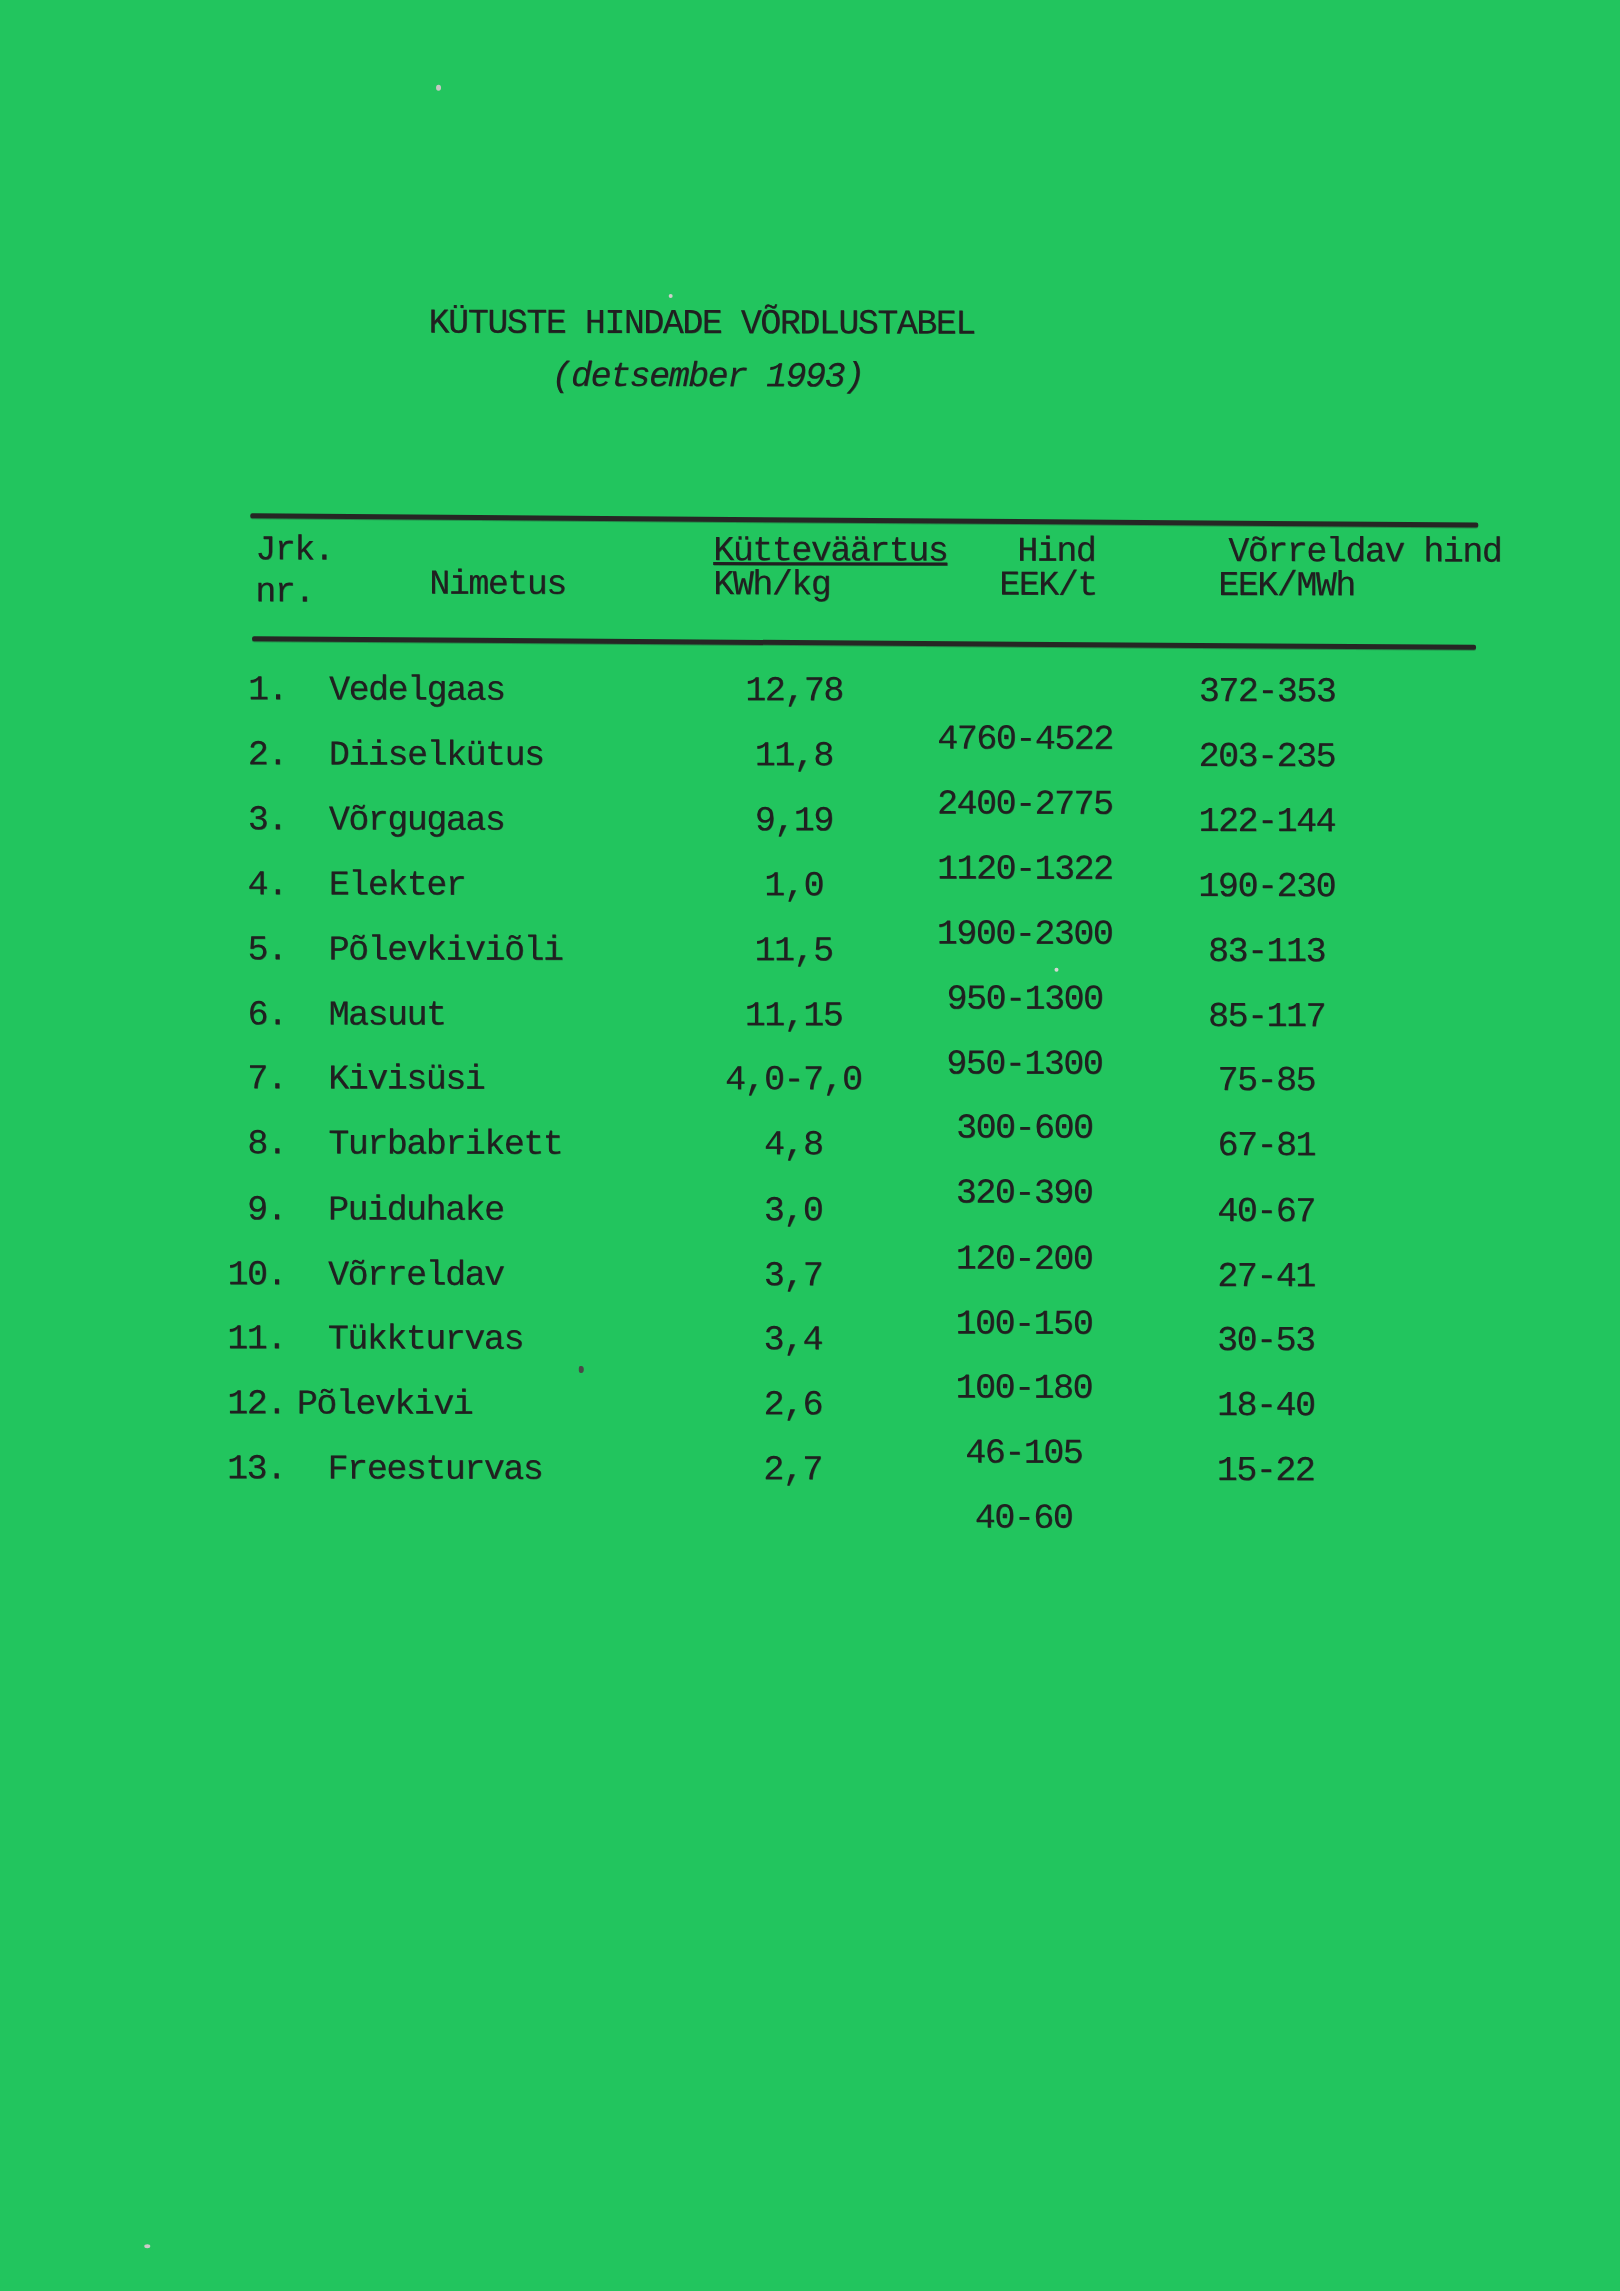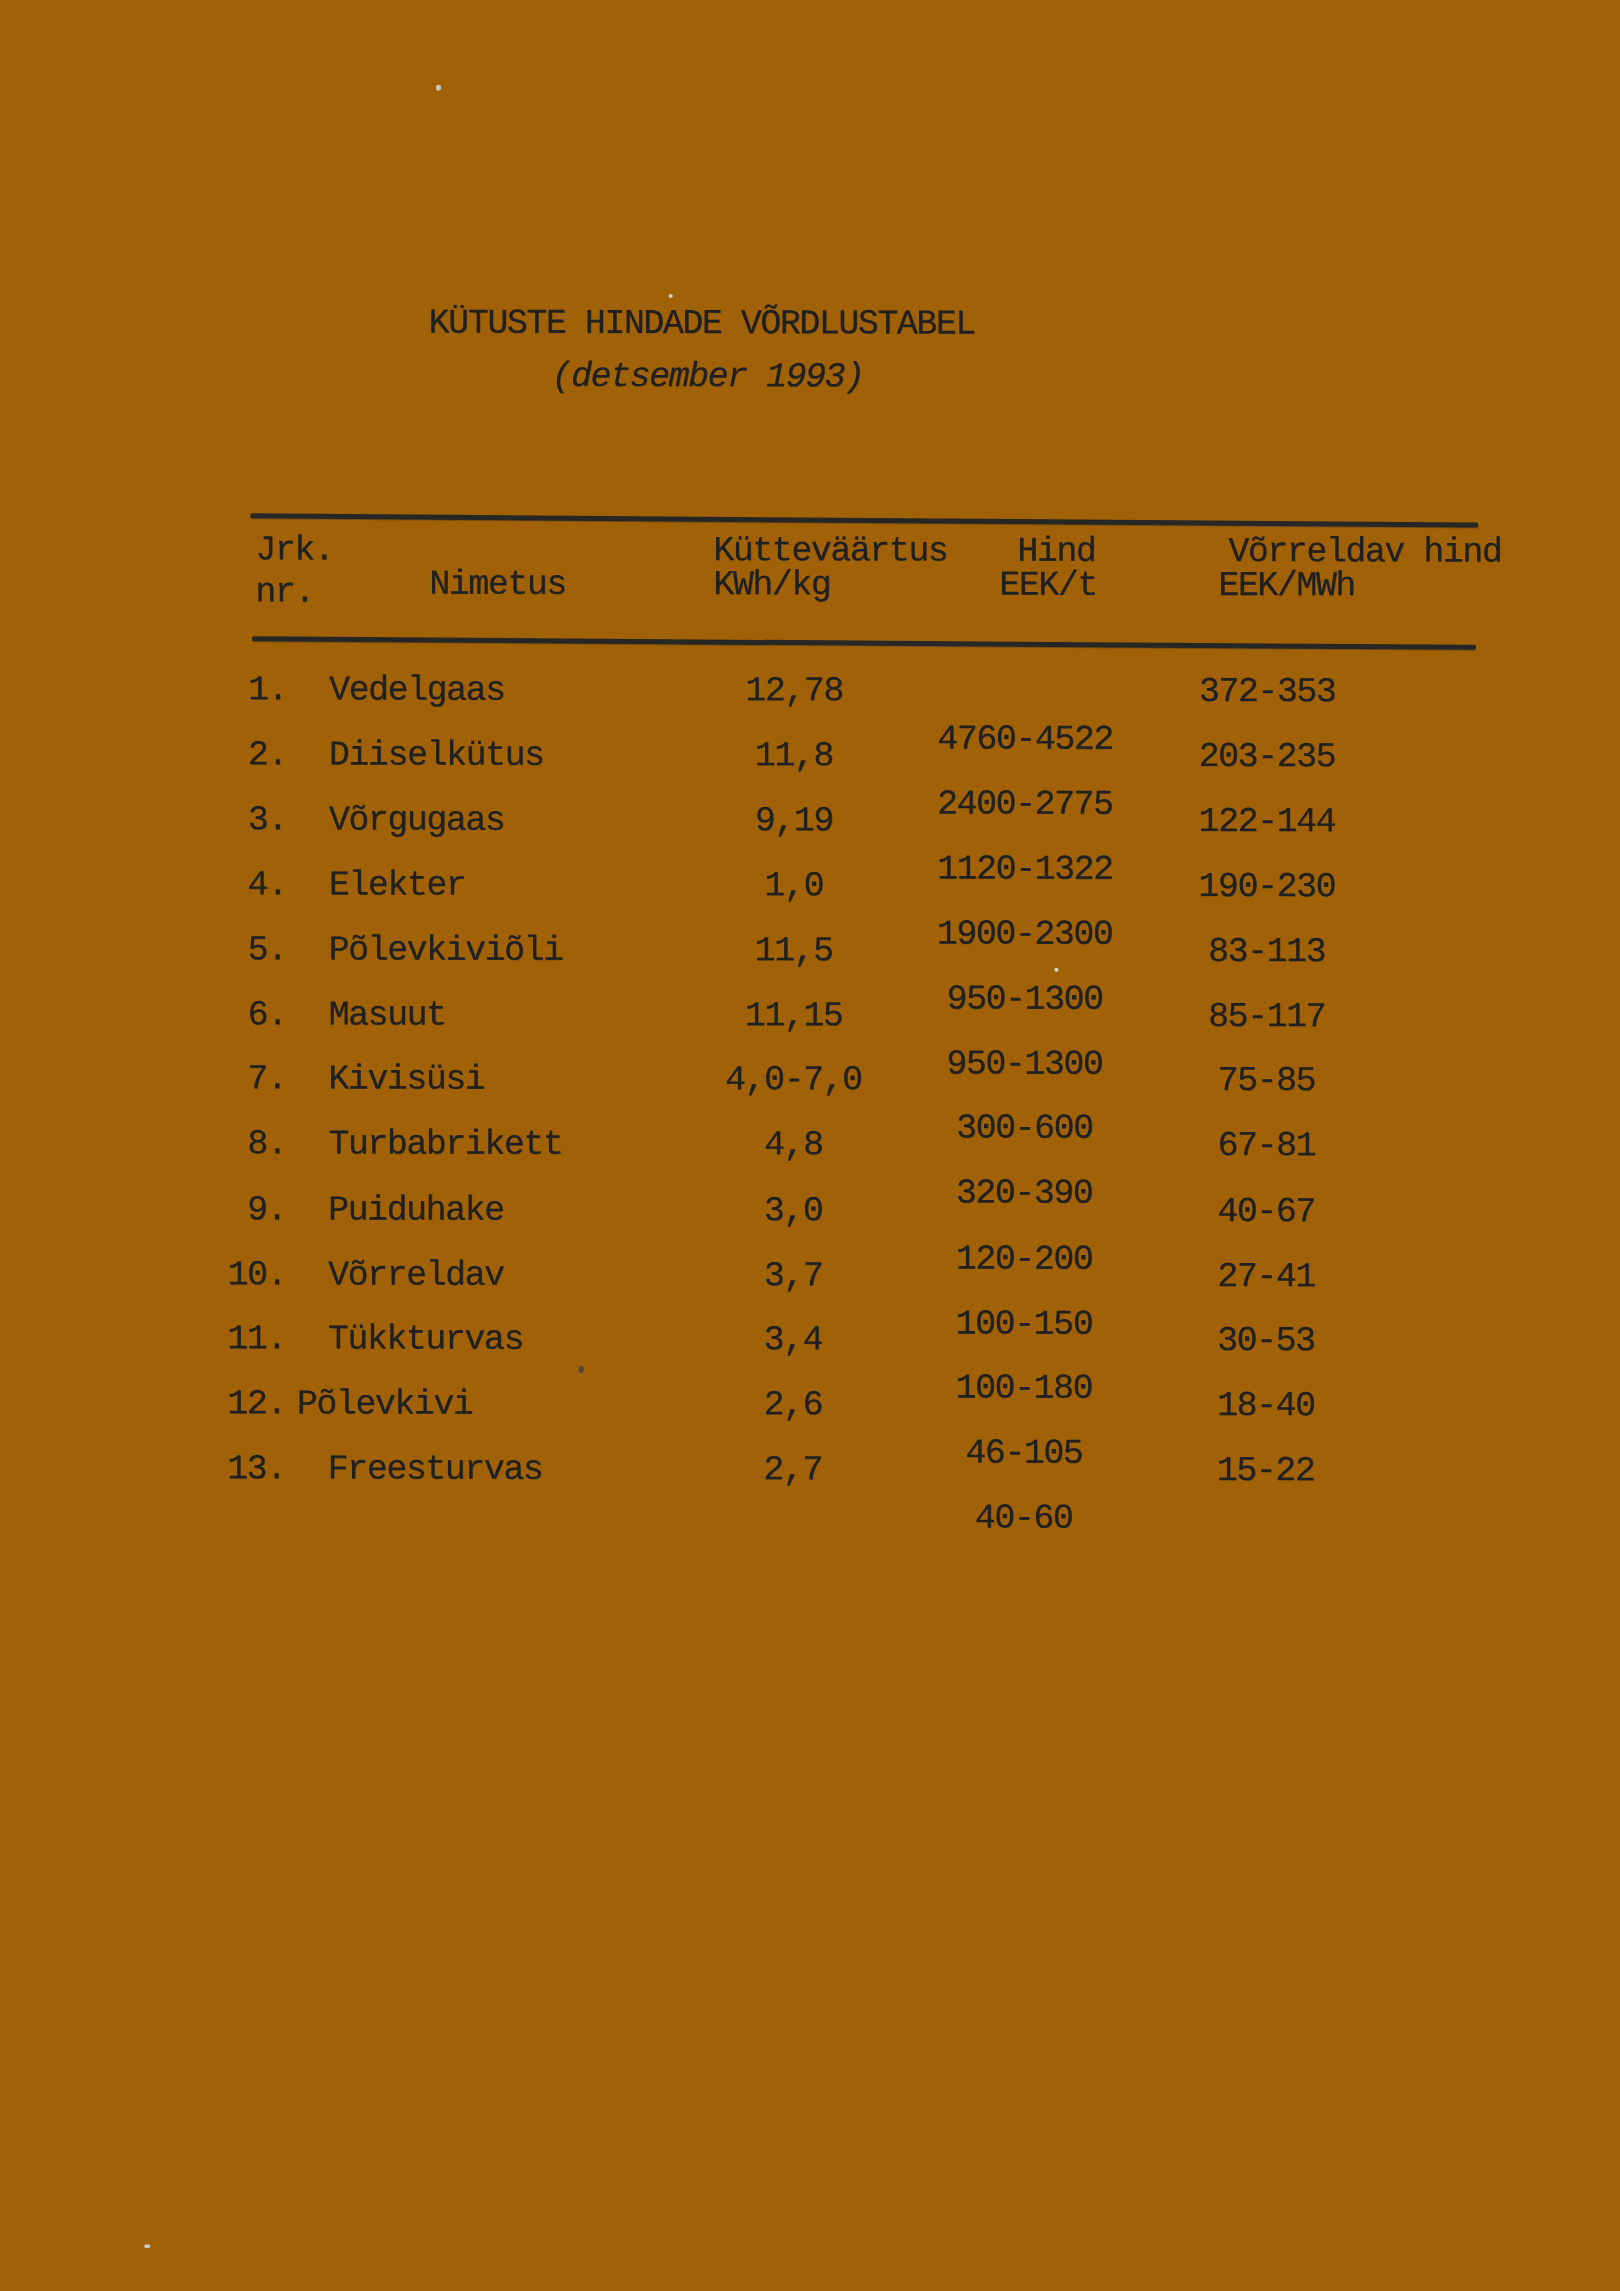--- a/index.html
+++ b/index.html
@@ -1,19 +1,19 @@
 <!DOCTYPE html>
 <html><head>
 <meta charset="utf-8">
 <style>
   html,body{margin:0;padding:0;background:#e8e8e6;}
   .page{
     position:relative;
     width:1620px;height:2292px;
-    background:#a16207;
+    background:#22c55e;
     overflow:hidden;
     margin:0 auto;
   }
   .scan{
     position:absolute;inset:0;
     transform:rotate(0.10deg);
     transform-origin:40% 30%;
   }
   .t{
     font-family:"Liberation Mono","DejaVu Sans Mono",monospace;
@@ -31,21 +31,21 @@
     border-radius:2px;
     box-shadow:0 1px 0 rgba(38,38,36,0.35);
     transform-origin:left center;
   }
   .rule-top{left:250px;top:514px;width:1228px;height:4.9px;transform:rotate(0.33deg);}
   .rule-mid{left:252px;top:637px;width:1224px;height:4.9px;transform:rotate(0.30deg);}
   
   .h-jrk1{left:255px;top:534px;}
   .h-jrk2{left:255px;top:576px;}
   .h-nimetus{left:429px;top:568px;}
-  .h-kwh1{left:713px;top:534px;}
+  .h-kwh1{left:713px;top:534px;text-decoration:underline;}
   .h-kwh2{left:713px;top:568px;}
   .h-hind1{left:1017px;top:534px;}
   .h-hind2{left:999px;top:568px;}
   .h-vorr1{left:1200px;top:534px;margin-left:28px;}
   .h-vorr2{left:1218px;top:568px;}
   
   .title{left:428px;top:307px;}
   .subtitle{left:551px;top:360px;font-style:italic;}
   
   .trow{position:absolute;left:0;width:1620px;height:43px;}

